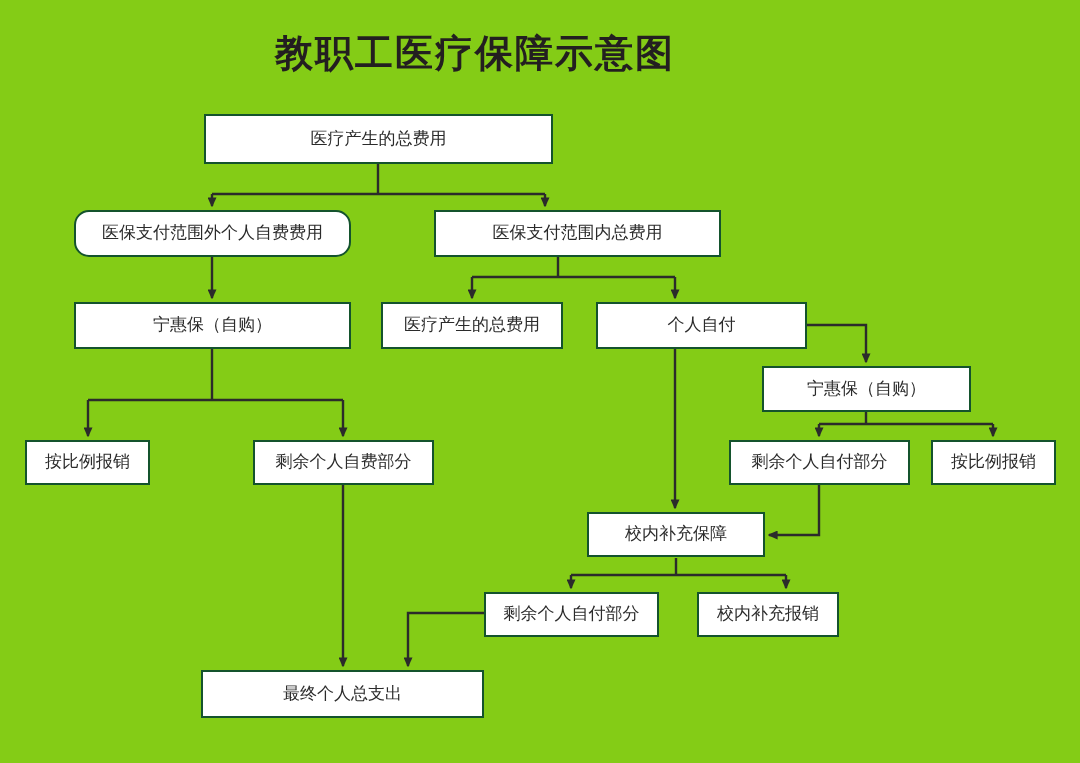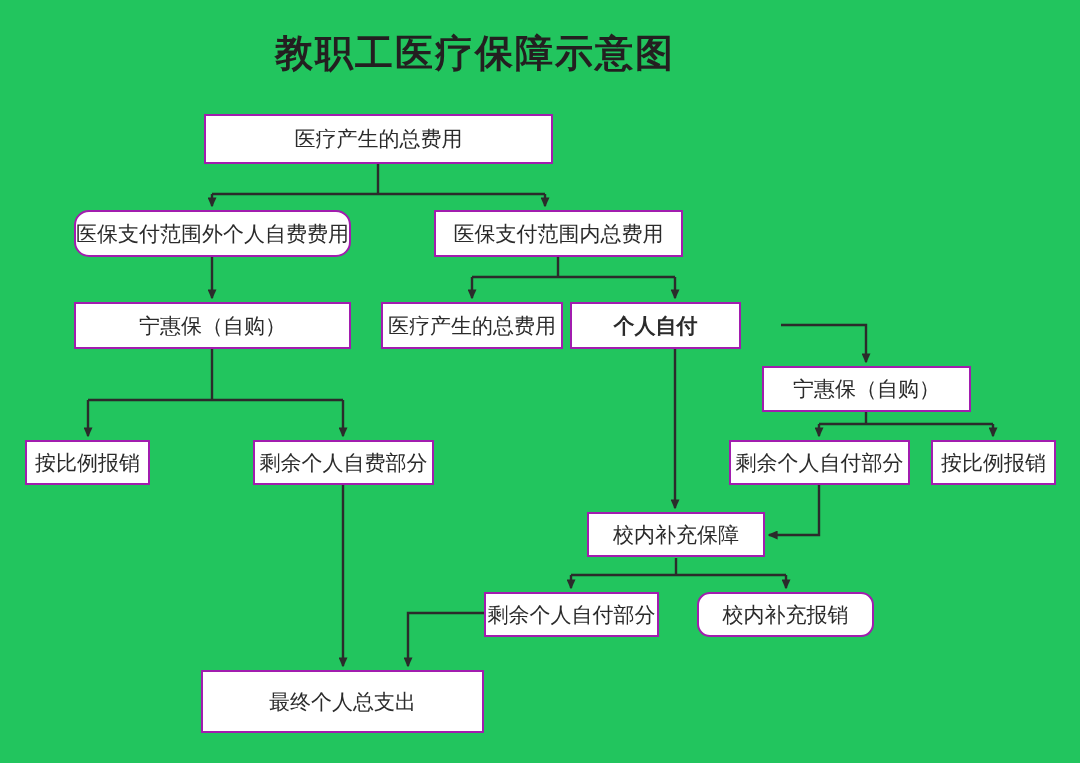--- a/index.html
+++ b/index.html
@@ -7,45 +7,45 @@
     padding: 0;
     background: #ffffff;
   }
   body {
     font-family: "Liberation Sans", "DejaVu Sans", sans-serif;
   }
   #page {
     position: relative;
     width: 1080px;
     height: 763px;
-    background: #22c55e;
+    background: #84cc16;
     overflow: hidden;
   }
   #title {
     position: absolute;
     left: 0;
     top: 28px;
     width: 950px;
     text-align: center;
     font-size: 38px;
     font-weight: bold;
     letter-spacing: 2px;
     color: #231f20;
     font-family: "Liberation Sans", "DejaVu Sans", sans-serif;
   }
   .node {
     position: absolute;
     box-sizing: border-box;
-    border: 2px solid #a21caf;
+    border: 2px solid #14532d;
     background: #ffffff;
     display: flex;
     align-items: center;
     justify-content: center;
     color: #2b2b2b;
-    font-size: 21px;
+    font-size: 17px;
     line-height: 1.1;
     white-space: nowrap;
     z-index: 2;
   }
   #edges {
     position: absolute;
     left: 0;
     top: 0;
     width: 1080px;
     height: 763px;
@@ -101,27 +101,27 @@
       <path d="M786,575 L786,588" marker-end="url(#ah)"></path>
 
       <path d="M343,485 L343,666" marker-end="url(#ah)"></path>
 
       <path d="M484,613 L408,613 L408,666" marker-end="url(#ah)"></path>
     </g>
   </svg>
 
   <div class="node" style="left:204px; top:114px; width:349px; height:50px;">医疗产生的总费用</div>
   <div class="node" style="left:74px;  top:210px; width:277px; height:47px;border-radius:15px;">医保支付范围外个人自费费用</div>
-  <div class="node" style="left:434px; top:210px; width:249px; height:47px;">医保支付范围内总费用</div>
+  <div class="node" style="left:434px; top:210px; width:287px; height:47px;">医保支付范围内总费用</div>
   <div class="node" style="left:74px;  top:302px; width:277px; height:47px;">宁惠保（自购）</div>
   <div class="node" style="left:381px; top:302px; width:182px; height:47px;">医疗产生的总费用</div>
-  <div class="node" style="left:570px; top:302px; width:171px; height:47px;font-weight:bold;">个人自付</div>
+  <div class="node" style="left:596px; top:302px; width:211px; height:47px;">个人自付</div>
   <div class="node" style="left:762px; top:366px; width:209px; height:46px;">宁惠保（自购）</div>
   <div class="node" style="left:25px;  top:440px; width:125px; height:45px;">按比例报销</div>
   <div class="node" style="left:253px; top:440px; width:181px; height:45px;">剩余个人自费部分</div>
   <div class="node" style="left:729px; top:440px; width:181px; height:45px;">剩余个人自付部分</div>
   <div class="node" style="left:931px; top:440px; width:125px; height:45px;">按比例报销</div>
   <div class="node" style="left:587px; top:512px; width:178px; height:45px;">校内补充保障</div>
   <div class="node" style="left:484px; top:592px; width:175px; height:45px;">剩余个人自付部分</div>
-  <div class="node" style="left:697px; top:592px; width:177px; height:45px;border-radius:13px;">校内补充报销</div>
-  <div class="node" style="left:201px; top:670px; width:283px; height:63px;">最终个人总支出</div>
+  <div class="node" style="left:697px; top:592px; width:142px; height:45px;">校内补充报销</div>
+  <div class="node" style="left:201px; top:670px; width:283px; height:48px;">最终个人总支出</div>
 
 </div>
 
 </body></html>

